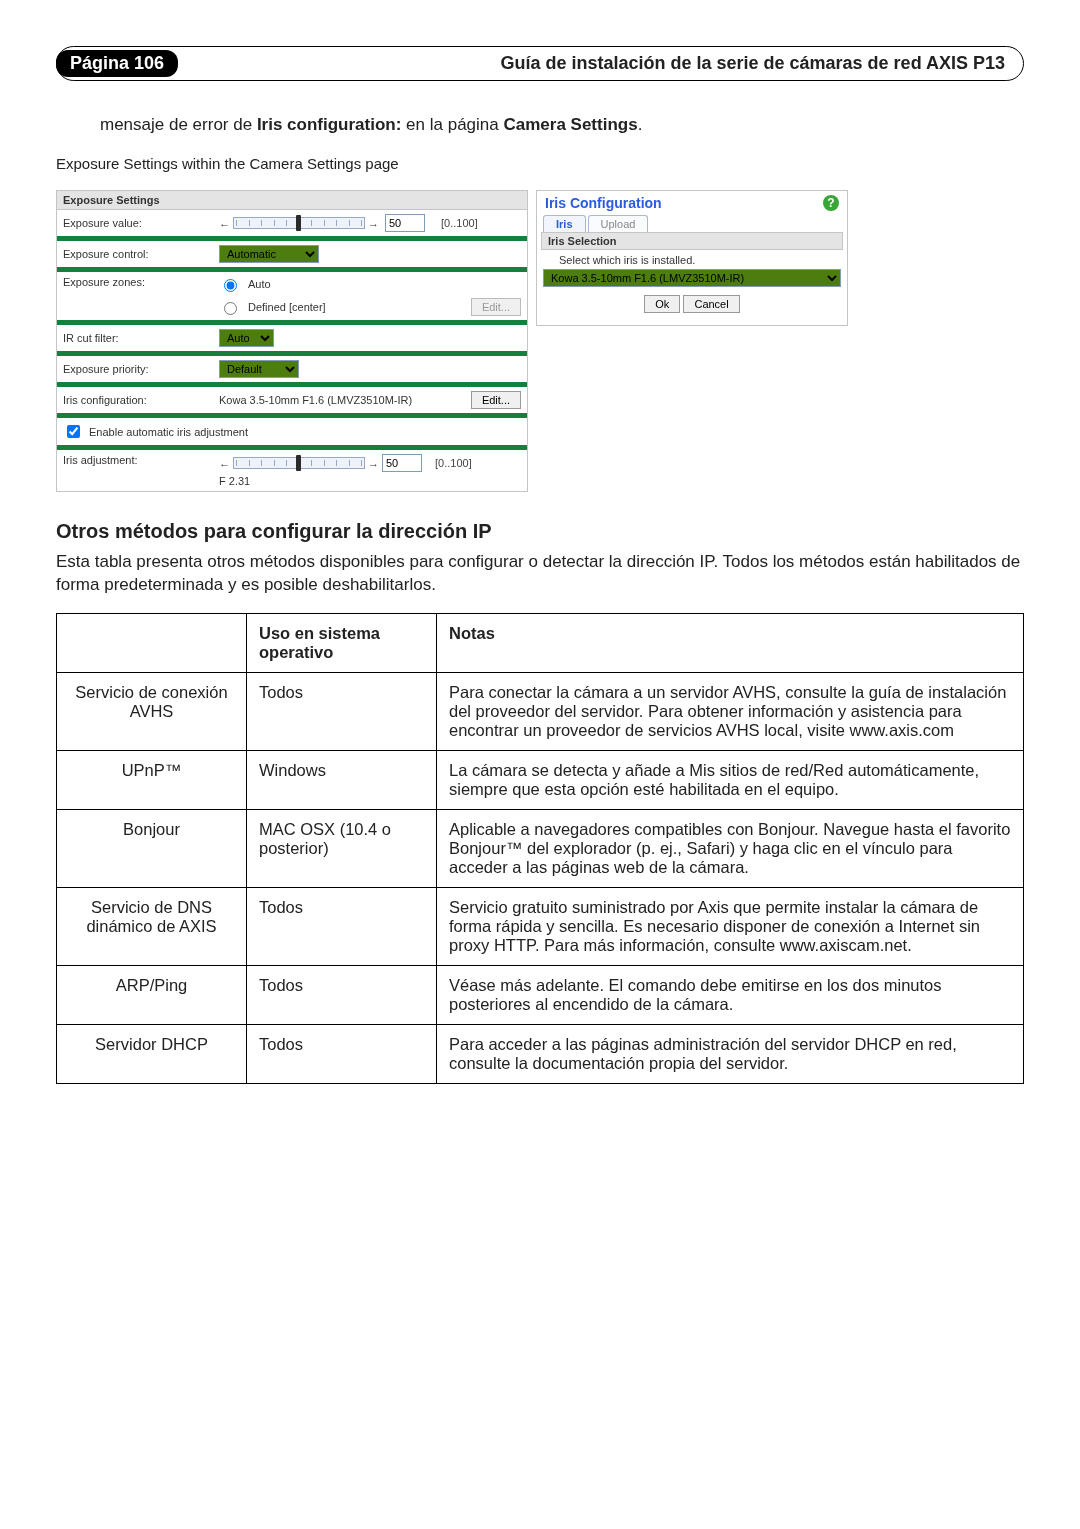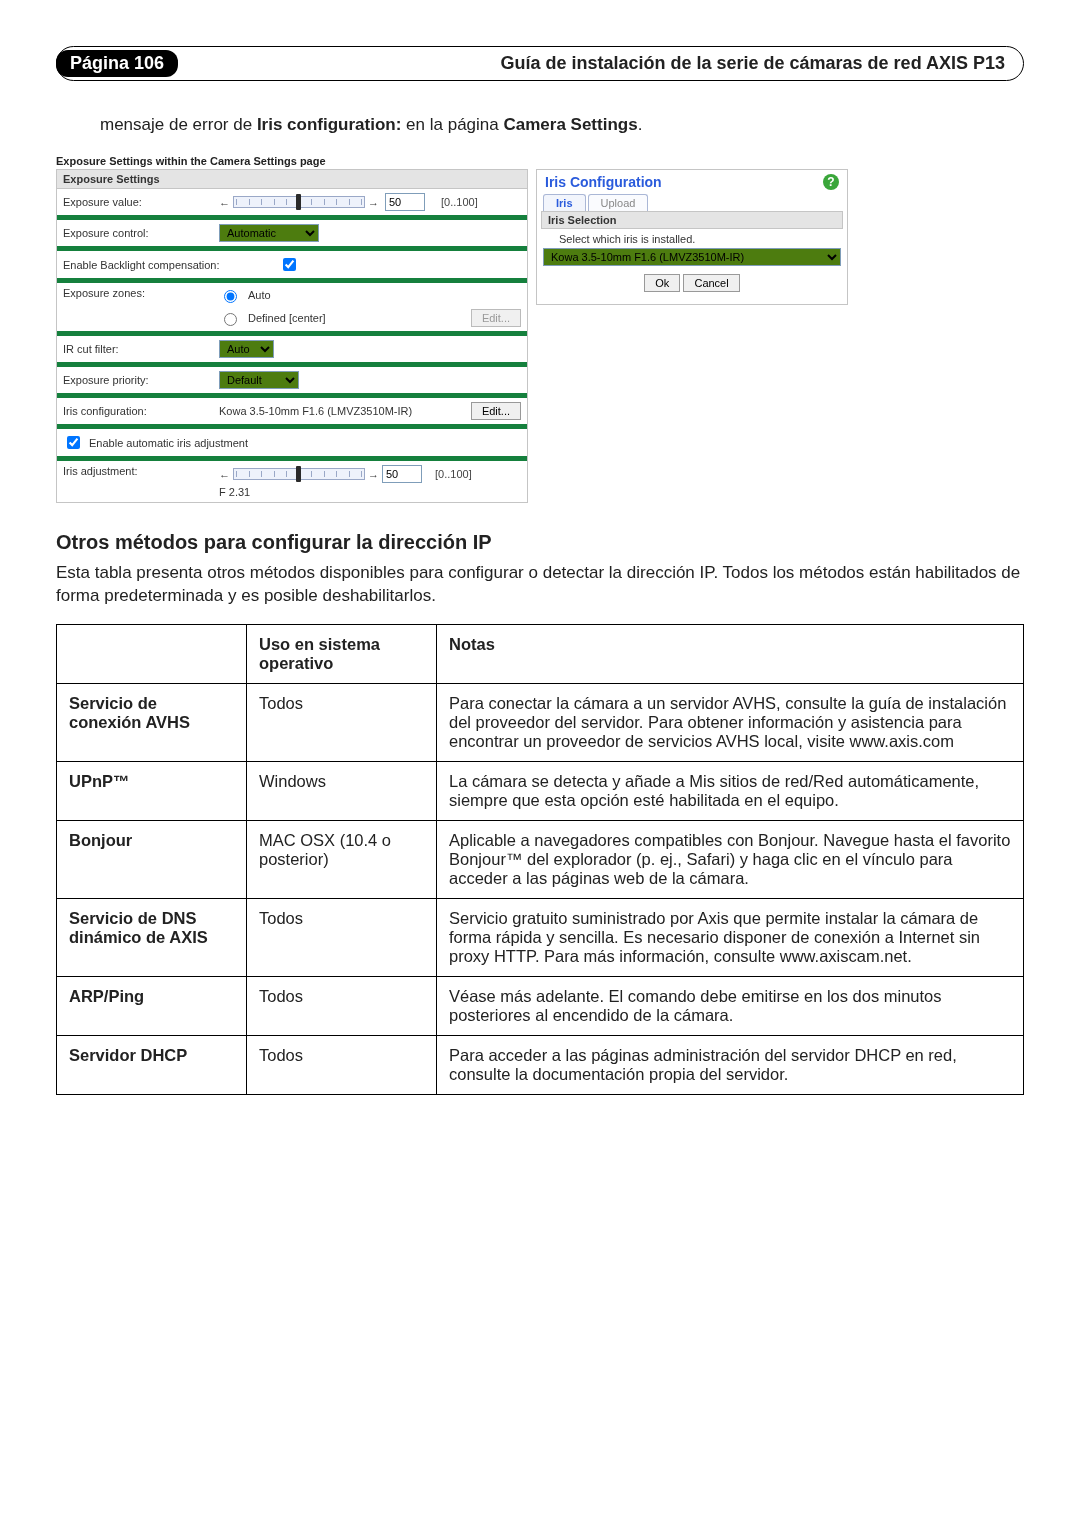--- a/index.html
+++ b/index.html
@@ -35,23 +35,23 @@
     font-weight: bold;
     font-size: 18px;
   }
   .intro {
     font-size: 17px;
     margin-left: 44px;
     margin-bottom: 20px;
   }
   .intro b { font-weight: bold; }
   .caption {
-    font-weight: bold;
-    font-size: 11px;
-    margin-bottom: 2px;
+    font-weight: normal;
+    font-size: 15px;
+    margin-bottom: 18px;
   }
   
   .shots {
     display: flex;
     gap: 8px;
     margin-bottom: 28px;
   }
   .panel {
     border: 1px solid #c5c5c5;
     background: #fff;
@@ -161,21 +161,21 @@
     border-collapse: collapse;
     font-size: 16.5px;
   }
   table.methods th, table.methods td {
     border: 1px solid #000;
     padding: 10px 12px;
     text-align: left;
     vertical-align: top;
   }
   table.methods th.empty { border-top: 1px solid #000; }
-  table.methods td.name { font-weight: bold; width: 165px; }
+  table.methods td.name { font-weight: normal; width: 165px; text-align: center; }
   table.methods th.os { width: 165px; }
 </style>
 </head>
 <body>
 
 <div class="page">
 
   <div class="hdr">
     <span class="hdr-left">Página 106</span>
     <span class="hdr-right">Guía de instalación de la serie de cámaras de red AXIS P13</span>
@@ -221,24 +221,20 @@
         <span class="range-note">[0..100]</span>
       </div>
 
       <div class="row">
         <span class="lbl">Exposure control:</span>
         <select class="mini">
           <option>Automatic</option>
         </select>
       </div>
 
-      <div class="row">
-        <span class="lbl" style="flex:0 0 210px">Enable Backlight compensation:</span>
-        <input type="checkbox" class="chk" checked="" style="">
-      </div>
 
       <div class="row" style="align-items:flex-start">
         <span class="lbl">Exposure zones:</span>
         <div style="flex:1">
           <div style="display:flex;align-items:center;gap:4px;margin-bottom:6px">
             <input type="radio" checked="" style="">
             <span class="radio-lbl">Auto</span>
           </div>
           <div style="display:flex;align-items:center;gap:4px">
             <input type="radio" style="">

